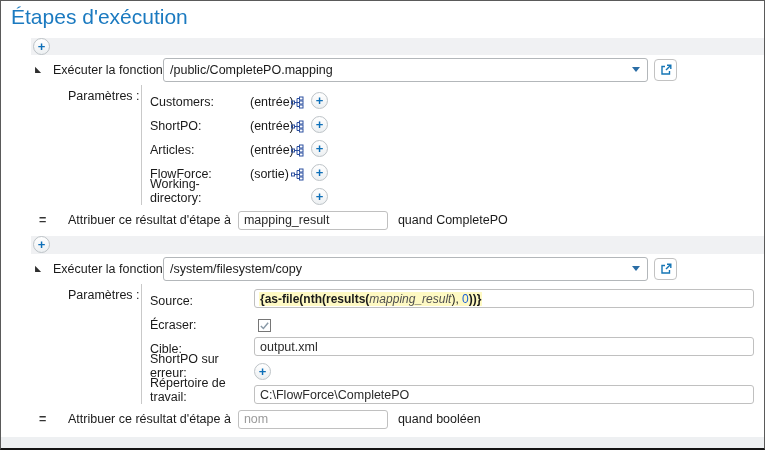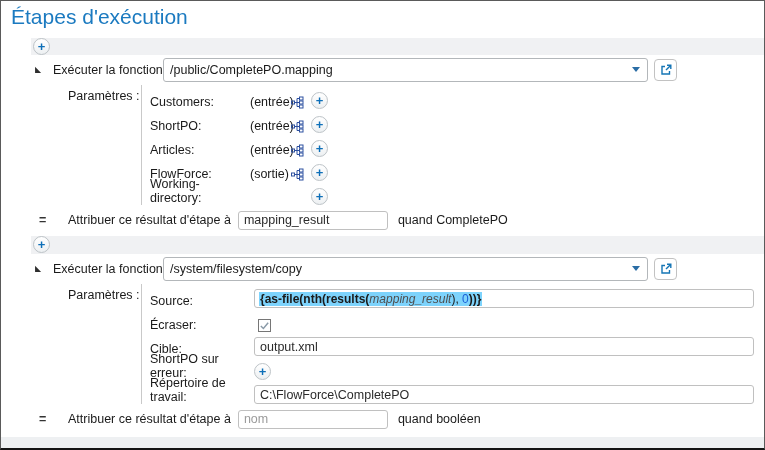--- a/index.html
+++ b/index.html
@@ -86,21 +86,21 @@
     font-size:12.5px; font-family:"Liberation Sans", sans-serif;
     color:#2b2b2b; padding:0 5px; background:#fff;
   }
   .expr-box {
     flex:1; height:19px;
     border:1px solid #c0c0c0; border-radius:3px;
     display:flex; align-items:center;
     padding:0 4px; overflow:hidden; background:#fff;
     font-size:12px; white-space:pre;
   }
-  .expr-inner { background:#7dd3fc; padding:0 1px; }
+  .expr-inner { background:#fef9c3; padding:0 1px; }
   .e-b  { font-weight:bold; color:#1a1a1a; }
   .e-var{ font-style:italic; color:#4f4f4f; }
   .e-num{ color:#1b5fd6; }
   .checkbox {
     width:13px; height:13px;
     border:1px solid #767676; background:#fff;
     display:inline-flex; align-items:center; justify-content:center;
     cursor:pointer; margin-left:4px;
   }
   .assign-row { display:flex; align-items:center; height:26px; margin-top:2px; }

